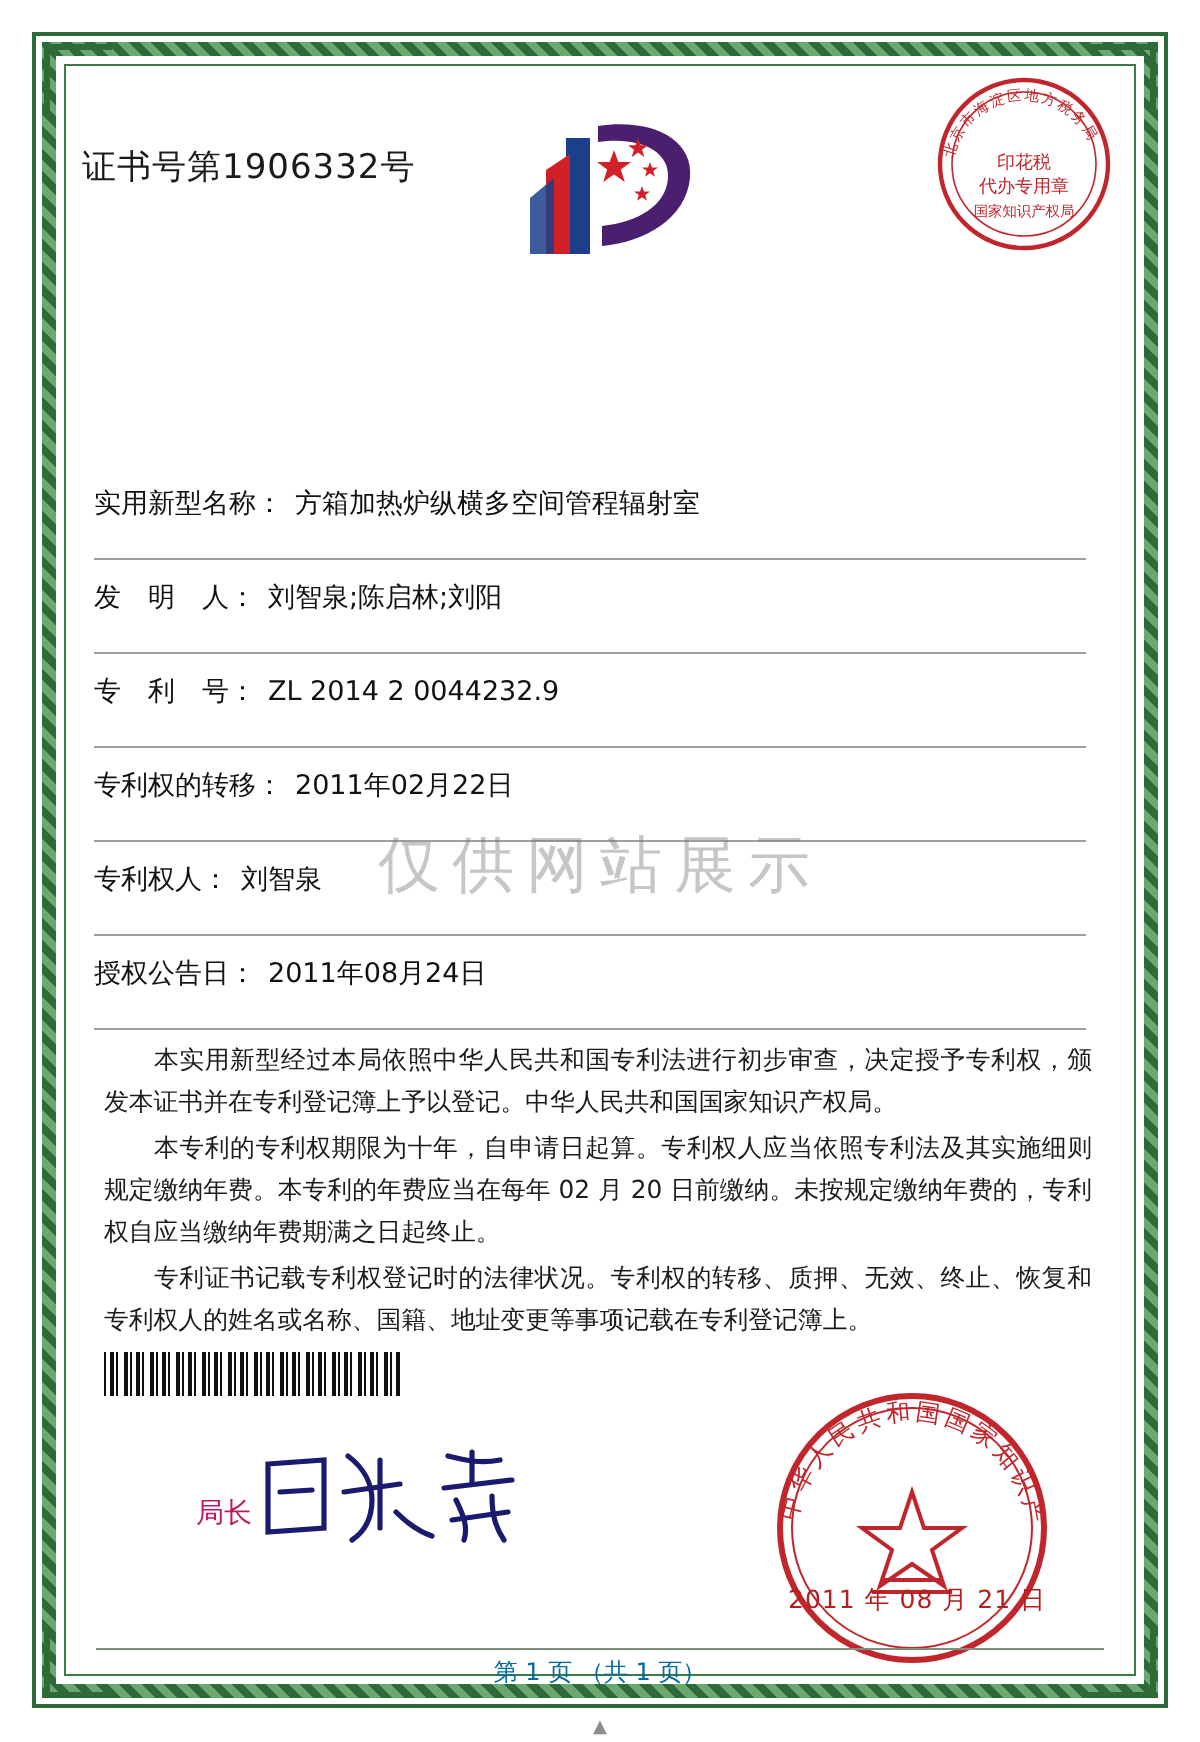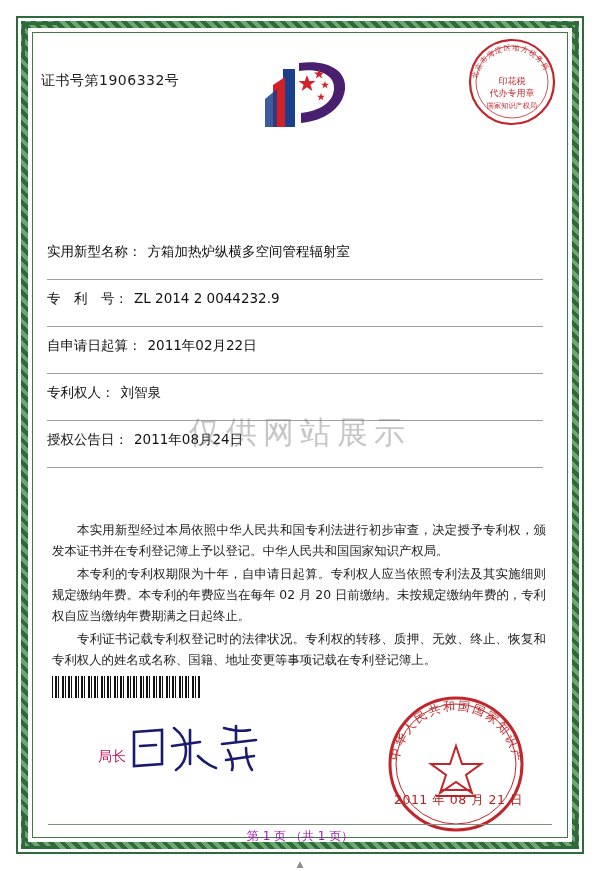--- a/index.html
+++ b/index.html
@@ -52,21 +52,21 @@
   .corner.tl { left: 22px;  top: 22px;  border-right: none; border-bottom: none; }
   .corner.tr { right: 22px; top: 22px;  border-left: none;  border-bottom: none; }
   .corner.bl { left: 22px;  bottom: 22px; border-right: none; border-top: none; }
   .corner.br { right: 22px; bottom: 22px; border-left: none;  border-top: none; }
 
   
   .cert-no {
     position: absolute;
     left: 41px; top: 72px;
     font-family: "DejaVu Sans", "Liberation Sans", sans-serif;
-    font-size: 14px;
+    font-size: 17px;
     color: #1b1b1b;
     letter-spacing: 0.5px;
   }
   
   .logo {
     position: absolute;
     left: 255px; top: 55px;
     width: 95px; height: 80px;
   }
   
@@ -176,21 +176,21 @@
     color: #b32020;
     letter-spacing: 0.5px;
   }
   
   .footer {
     position: absolute;
     left: 0; right: 0;
     top: 828px;
     text-align: center;
     font-size: 12px;
-    color: #a21caf;
+    color: #0369a1;
   }
   .footer-rule {
     position: absolute;
     left: 48px; right: 48px;
     top: 824px;
     border-top: 1px solid #7f8f7f;
   }
   .page-bottom-mark {
     position: absolute;
     left: 0; right: 0;
@@ -246,25 +246,29 @@
     </svg>
   </div>
 
 
   <div class="fields">
     <div class="field">
       <span class="lbl">实用新型名称：</span><span class="val">方箱加热炉纵横多空间管程辐射室</span>
       <span class="rule"></span>
     </div>
     <div class="field">
+      <span class="lbl">发　明　人：</span><span class="val">刘智泉;陈启林;刘阳</span>
+      <span class="rule"></span>
+    </div>
+    <div class="field">
       <span class="lbl">专　利　号：</span><span class="val">ZL 2014 2 0044232.9</span>
       <span class="rule"></span>
     </div>
     <div class="field">
-      <span class="lbl">自申请日起算：</span><span class="val">2011年02月22日</span>
+      <span class="lbl">专利权的转移：</span><span class="val">2011年02月22日</span>
       <span class="rule"></span>
     </div>
     <div class="field">
       <span class="lbl">专利权人：</span><span class="val">刘智泉</span>
       <span class="rule"></span>
     </div>
     <div class="field">
       <span class="lbl">授权公告日：</span><span class="val">2011年08月24日</span>
       <span class="rule"></span>
     </div>

